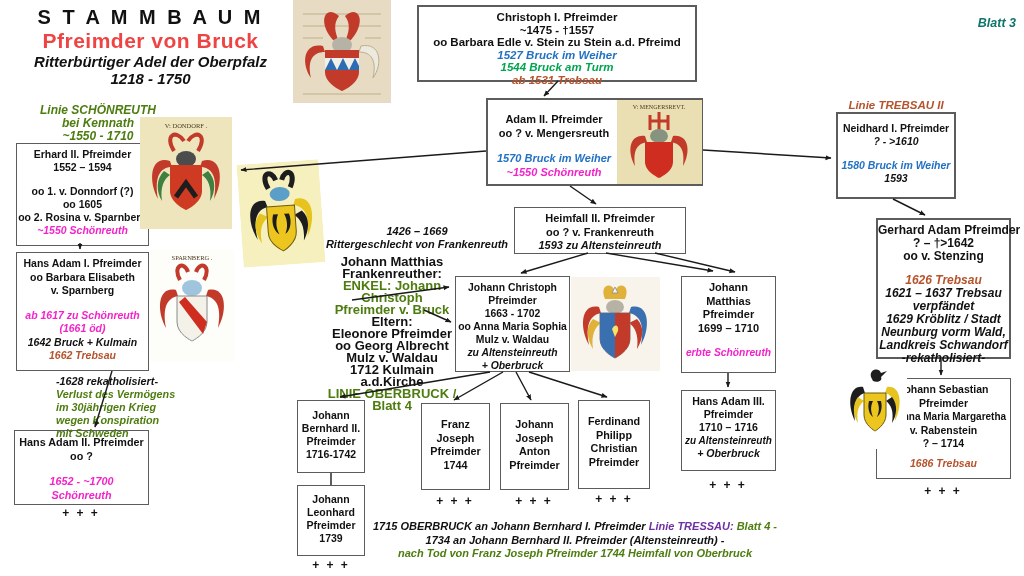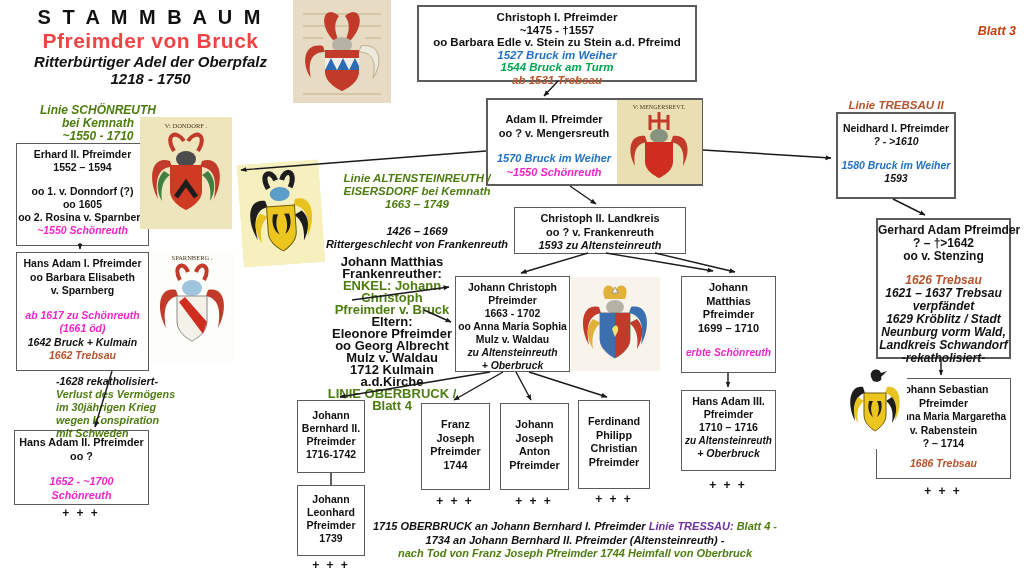--- a/index.html
+++ b/index.html
@@ -16,21 +16,21 @@
   .c-violet{ color:#7030a0; }
   .it { font-style:italic; }
   .gap { margin-top:11px; }
 
   
   .title-block { position:absolute; left:8px; top:6px; width:285px; text-align:center; font-weight:700; color:#111; z-index:2; }
   .title-main  { font-size:20px; letter-spacing:3px; }
   .title-red   { font-size:21px; color:#ef4444; letter-spacing:0.5px; }
   .title-sub   { font-size:15px; font-style:italic; }
   .title-years { font-size:15px; font-style:italic; }
-  .blatt { position:absolute; left:950px; top:24px; width:66px; text-align:right; font-weight:700; font-style:italic; font-size:12.5px; color:#c2410c; z-index:2; }
+  .blatt { position:absolute; left:950px; top:16px; width:66px; text-align:right; font-weight:700; font-style:italic; font-size:12.5px; color:#0f766e; z-index:2; }
 
   
   .line-head { position:absolute; text-align:center; font-weight:700; font-style:italic; z-index:2; }
 
   
   .pbox { position:absolute; background:#fff; border:2px solid #5c5c5c; text-align:center;
           font-weight:700; color:#111; padding-top:4px; z-index:1; }
   .bl { white-space:nowrap; }
 
   
@@ -63,25 +63,20 @@
   <div class="line-head c-red" style="left:18px;top:104px;width:160px;font-size:12px;line-height:13px;">
     <div>Linie SCHÖNREUTH</div>
     <div>bei Kemnath</div>
     <div>~1550 - 1710</div>
   </div>
 
   <div class="line-head c-brown" style="left:828px;top:99px;width:136px;font-size:11.5px;">
     <div>Linie TREBSAU II</div>
   </div>
 
-  <div class="line-head c-red" style="left:327px;top:172px;width:180px;font-size:11.5px;line-height:13px;">
-    <div>Linie ALTENSTEINREUTH /</div>
-    <div>EISERSDORF bei Kemnath</div>
-    <div>1663 – 1749</div>
-  </div>
 
   <div class="crest" style="left:293px;top:0;">
     <svg width="98" height="103" viewBox="0 0 98 103">
       <rect width="98" height="103" fill="#e7dcc3"></rect>
       <path d="M10 14 H88 M10 26 H88 M10 38 H30 M72 38 H88 M10 94 H88" stroke="#cdbf9f" stroke-width="1.5" fill="none"></path>
       <path d="M40 40 C24 22 32 4 46 16 C40 24 42 32 46 42 Z" fill="#c23b2a"></path>
       <path d="M58 40 C74 22 66 4 52 16 C58 24 56 32 52 42 Z" fill="#c23b2a"></path>
       <path d="M30 46 C10 42 8 64 18 78 C14 60 20 52 32 52 Z" fill="#c23b2a"></path>
       <path d="M68 46 C88 42 90 64 80 78 C84 60 78 52 66 52 Z" fill="#ece9df" stroke="#bcae8c" stroke-width="1"></path>
       <ellipse cx="49" cy="45" rx="10" ry="8" fill="#b7b2a6"></ellipse>
@@ -196,21 +191,21 @@
   </div>
 
   <div class="pbox" style="left:836px;top:112px;width:120px;height:87px;font-size:10.5px;line-height:13px;padding-top:8px;">
     <div class="bl">Neidhard I. Pfreimder</div>
     <div class="bl it">? - &gt;1610</div>
     <div class="bl it c-blue gap">1580 Bruck im Weiher</div>
     <div class="bl it">1593</div>
   </div>
 
   <div class="pbox" style="left:514px;top:207px;width:172px;height:47px;font-size:11px;line-height:13.5px;border-width:1.5px;">
-    <div class="bl">Christoph II. Landkreis</div>
+    <div class="bl">Heimfall II. Pfreimder</div>
     <div class="bl">oo ? v. Frankenreuth</div>
     <div class="bl it">1593 zu Altensteinreuth</div>
   </div>
 
   <div class="pbox" style="left:16px;top:143px;width:133px;height:103px;font-size:10.5px;line-height:13px;border-width:1.5px;">
     <div class="bl">Erhard II. Pfreimder</div>
     <div class="bl">1552 – 1594</div>
     <div class="bl gap">oo 1. v. Donndorf (?)</div>
     <div class="bl">oo 1605</div>
     <div class="bl">oo 2. Rosina v. Sparnberg</div>

